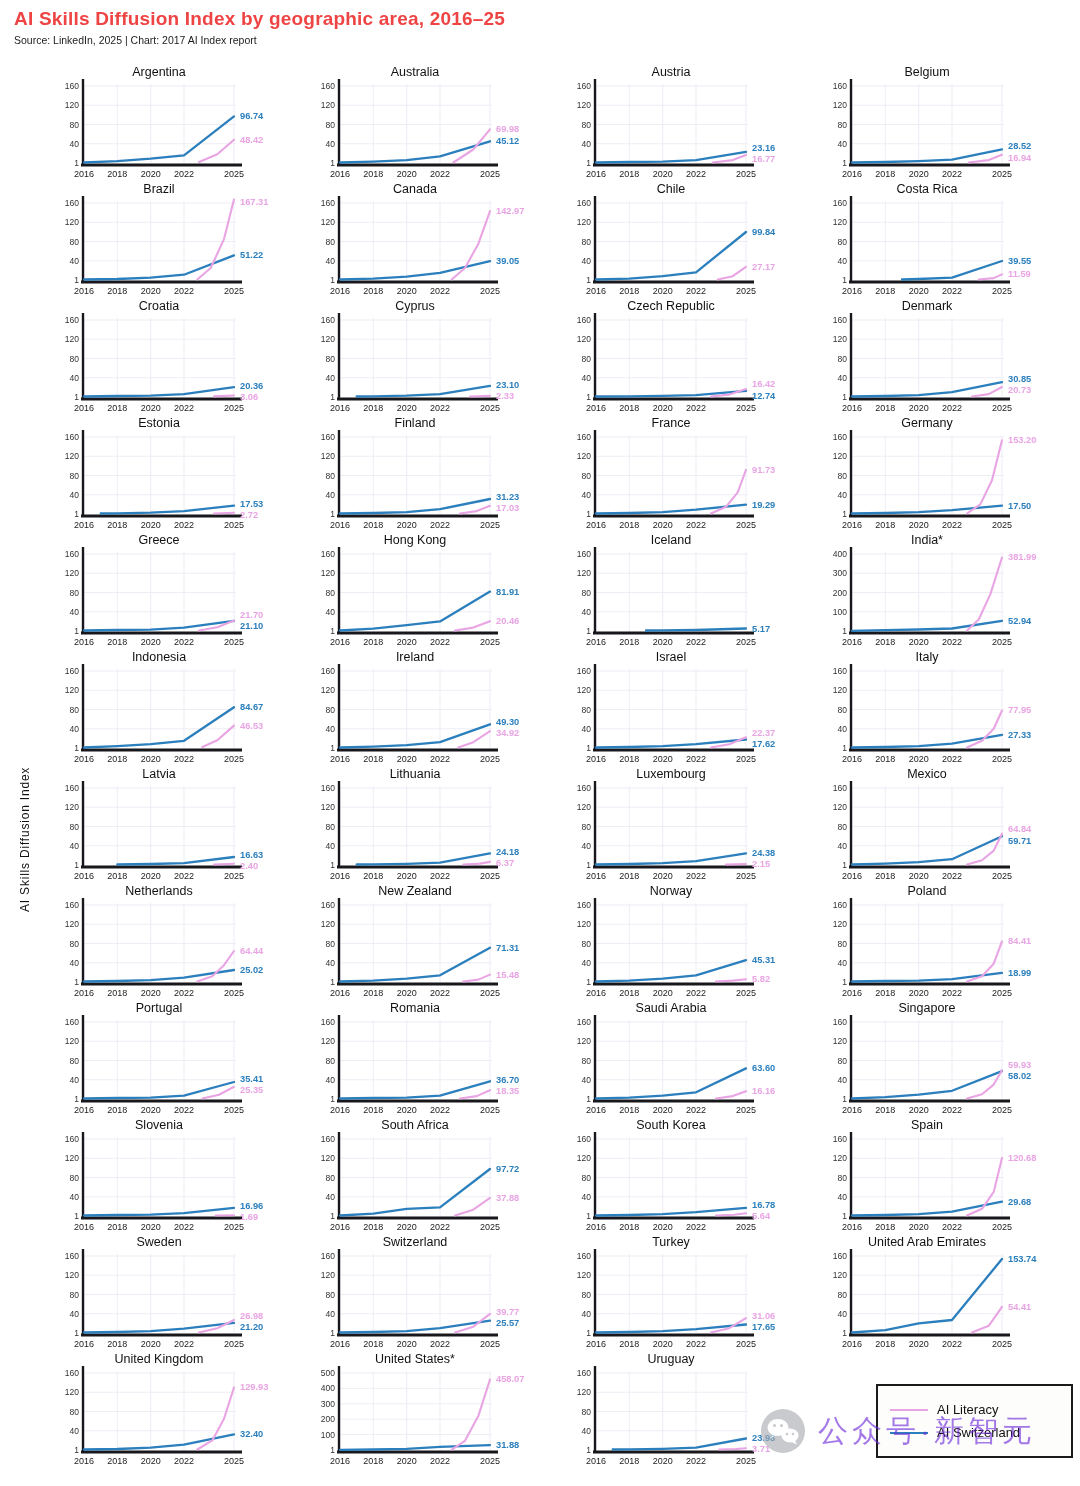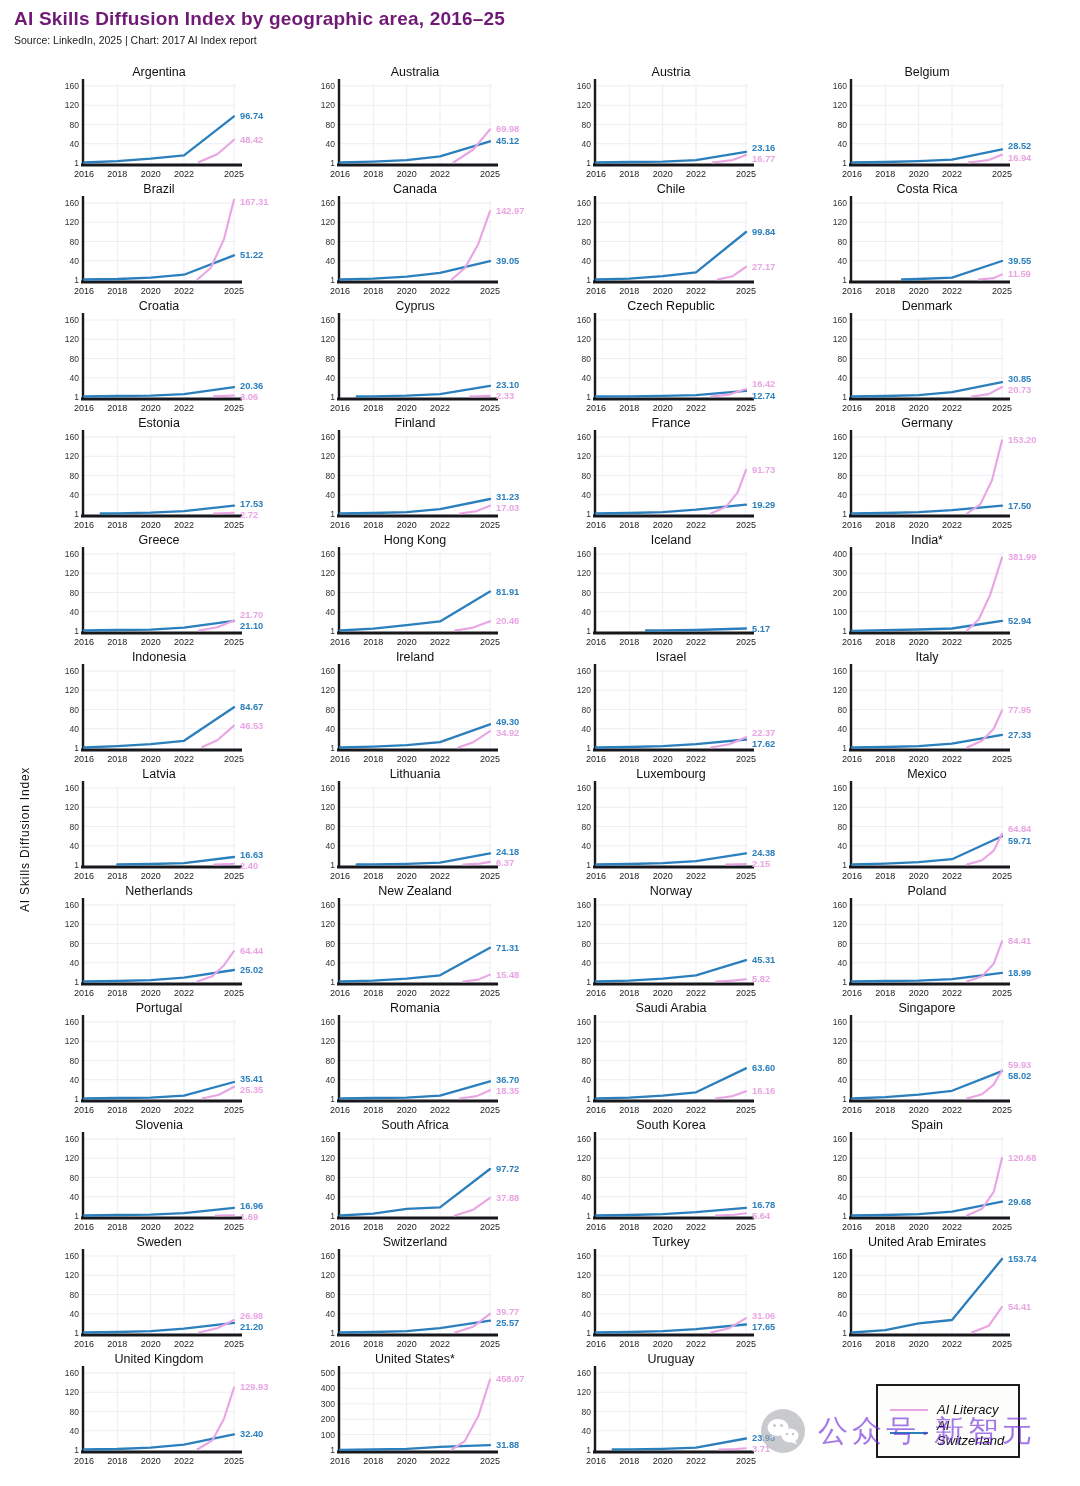--- a/index.html
+++ b/index.html
@@ -1,39 +1,39 @@
 <!DOCTYPE html>
 <html style="--lit: #e9a4e4; --eng: #2b7fbd;"><head>
 <meta charset="utf-8">
 <style>
   html,body{margin:0;padding:0;}
   body{
     width:1080px;height:1486px;background:#ffffff;position:relative;
     font-family:"Liberation Sans", sans-serif;overflow:hidden;
   }
   .header{position:absolute;left:14px;top:8px;}
-  .title{font-size:19px;font-weight:700;color:#701a75;letter-spacing:.2px;}
+  .title{font-size:19px;font-weight:700;color:#ef4444;letter-spacing:.2px;}
   .subtitle{font-size:10.5px;color:#1c1c1c;margin-top:4px;}
   .ylab{
     position:absolute;left:18px;top:912px;transform:rotate(-90deg);
     transform-origin:0 0;font-size:12px;color:#111;letter-spacing:.8px;white-space:nowrap;
   }
   #grid{
     position:absolute;left:44px;top:64px;width:1024px;
     display:grid;grid-template-columns:repeat(4,256px);
   }
   .cell{width:256px;height:117px;position:relative;}
   svg text{font-family:"Liberation Sans", sans-serif;}
   .ctitle{font-size:12.5px;fill:#111;font-weight:500;}
   .tick{font-size:8.5px;fill:#333;}
   .xtick{font-size:9px;fill:#222;}
   .val{font-size:9.3px;font-weight:700;}
   .legend-box{
-    position:absolute;left:64px;top:33px;width:144px;box-sizing:border-box;
-    border:2px solid #1b1b1b;background:#fdfdfc;padding:12px 8px 12px 12px;font-style:italic;
+    position:absolute;left:64px;top:33px;width:197px;box-sizing:border-box;
+    border:2px solid #1b1b1b;background:#fdfdfc;padding:12px 8px 12px 12px;
   }
   .legend-row{display:flex;align-items:center;gap:9px;height:23px;font-size:13px;color:#111;}
   .swatch{width:38px;height:0;border-top:2.6px solid #000;flex:0 0 auto;}
   .swatch.lit{border-top-color:var(--lit,#e9a4e4);}
   .swatch.eng{border-top-color:var(--eng,#2b7fbd);}
   .watermark{
     position:absolute;left:760px;top:1408px;display:flex;align-items:center;gap:12px;
     z-index:6;opacity:.62;pointer-events:none;
   }
   .watermark span{font-size:30px;color:#6d28d9;letter-spacing:4px;font-weight:500;}

